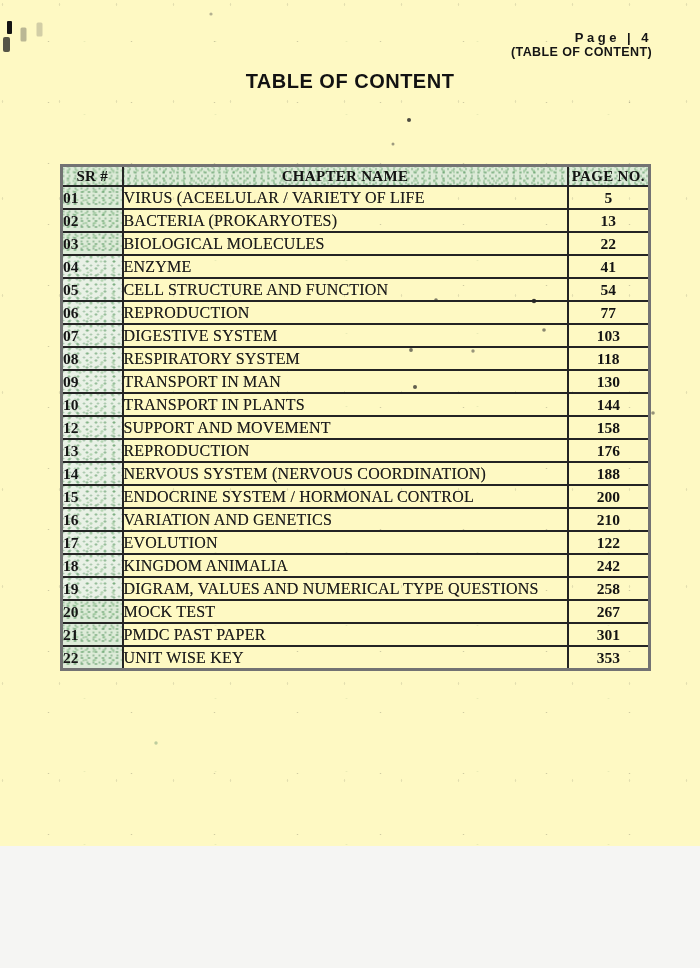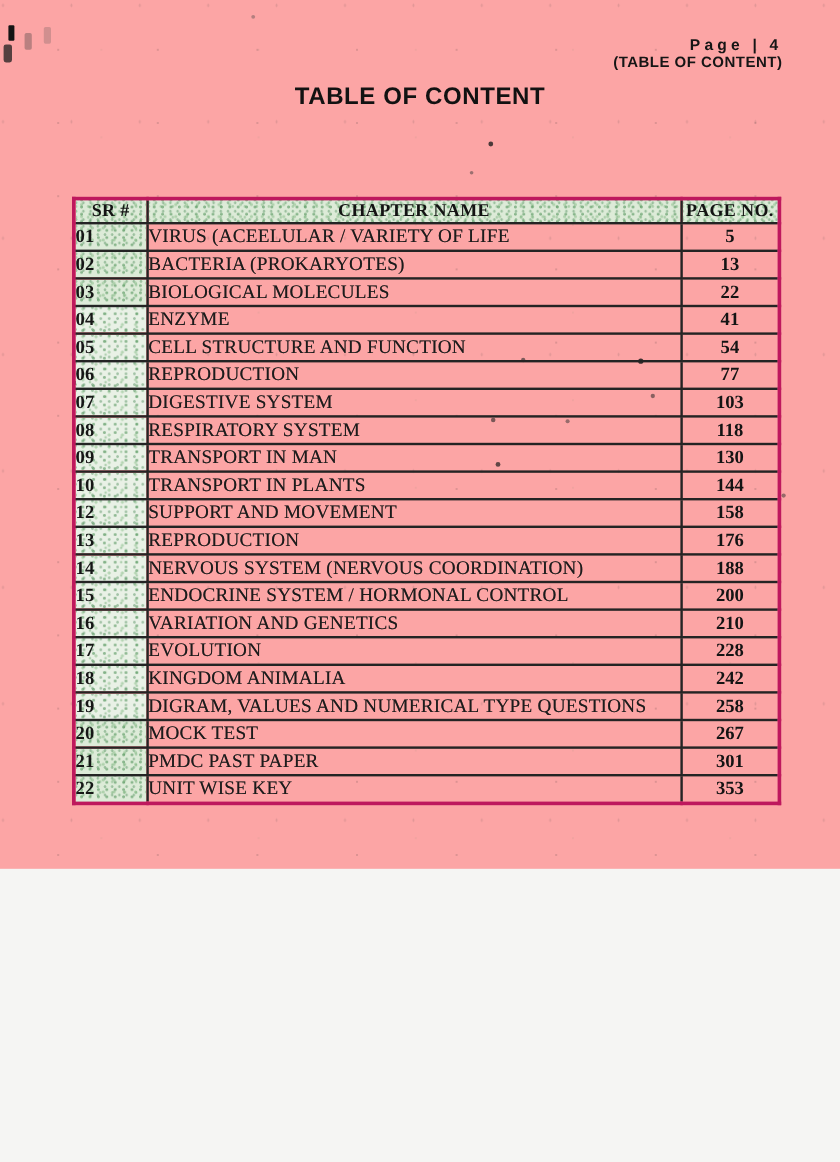--- a/index.html
+++ b/index.html
@@ -3,22 +3,22 @@
 <meta charset="utf-8">
 <style>
   html,body{margin:0;padding:0;}
   body{
     width:700px;height:968px;
     font-family:"Liberation Serif","DejaVu Serif",serif;
     background:#f5f5f3;
   }
   .page{
     position:relative;
-    width:700px;height:724px;
-    background:#fca5a5;
+    width:700px;height:846px;
+    background:#fef9c3;
     overflow:hidden;
     color:#1a1a1a;
   }
   
   .scan-noise{
     position:absolute;inset:0;
     background-image:
       radial-gradient(rgba(40,40,40,.22) 0 .5px, transparent 1.1px),
       radial-gradient(rgba(60,60,60,.14) 0 .5px, transparent 1.1px),
       radial-gradient(rgba(90,130,90,.12) 0 .6px, transparent 1.2px);
@@ -64,21 +64,21 @@
   .doc-title{
     position:absolute;top:70px;left:50%;transform:translateX(-50%);
     font-family:"Liberation Sans","DejaVu Sans",sans-serif;
     font-size:20px;font-weight:bold;letter-spacing:.5px;
     color:#121212;white-space:nowrap;margin:0;
   }
   table.toc{
     position:absolute;left:60px;top:164px;
     width:588px;table-layout:fixed;
     border-collapse:collapse;
-    border:3px solid #be185d;
+    border:3px solid #737373;
     font-family:"Liberation Serif","DejaVu Serif",serif;
   }
   .toc th,.toc td{
     border:2px solid #242424;
     height:21px;padding:0;overflow:hidden;white-space:nowrap;
     vertical-align:middle;
   }
   .toc th{height:18px;}
   
   .tint{
@@ -214,21 +214,21 @@
           <td class="page-cell">200</td>
         </tr>
         <tr>
           <td class="sr-cell tint">16</td>
           <td class="chapter-cell">VARIATION AND GENETICS</td>
           <td class="page-cell">210</td>
         </tr>
         <tr>
           <td class="sr-cell tint">17</td>
           <td class="chapter-cell">EVOLUTION</td>
-          <td class="page-cell">228</td>
+          <td class="page-cell">122</td>
         </tr>
         <tr>
           <td class="sr-cell tint">18</td>
           <td class="chapter-cell">KINGDOM ANIMALIA</td>
           <td class="page-cell">242</td>
         </tr>
         <tr>
           <td class="sr-cell tint">19</td>
           <td class="chapter-cell">DIGRAM, VALUES AND NUMERICAL TYPE QUESTIONS</td>
           <td class="page-cell">258</td>

